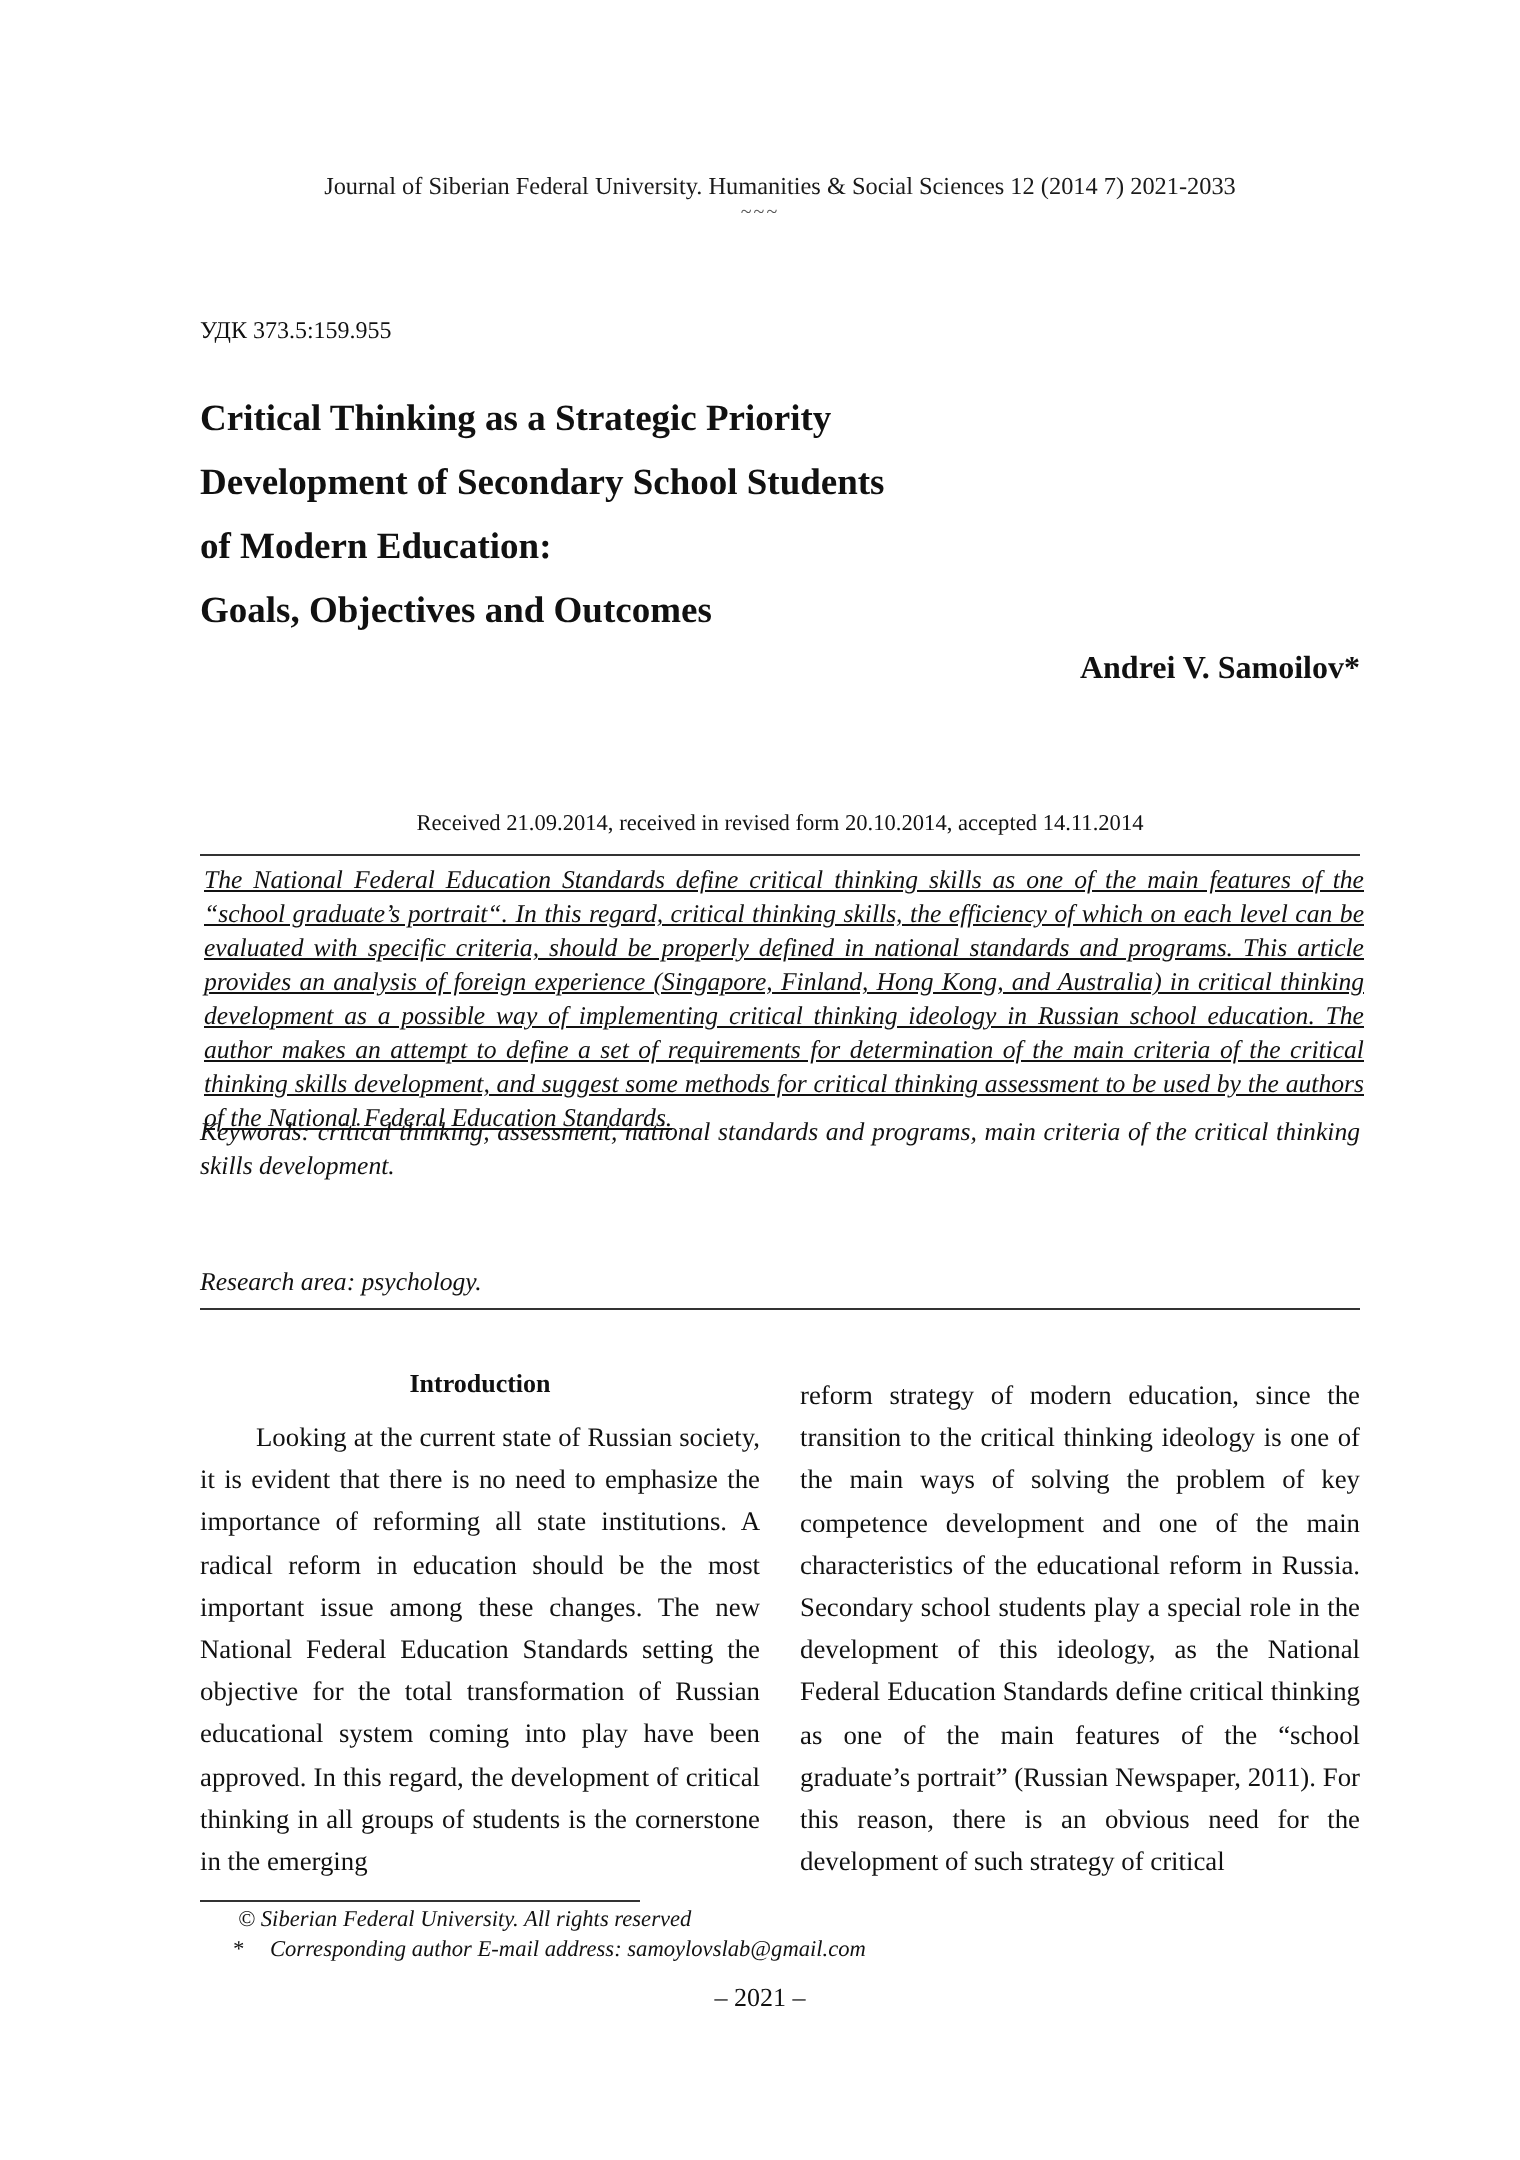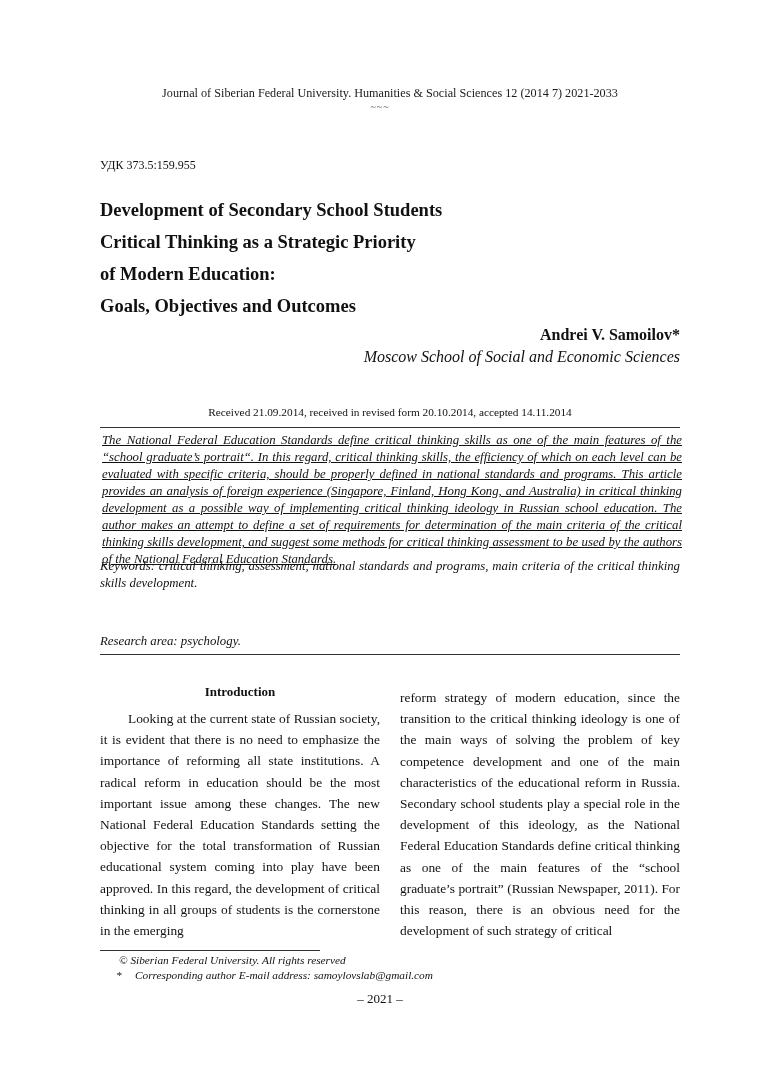--- a/index.html
+++ b/index.html
@@ -33,29 +33,28 @@
 </style>
 </head>
 <body>
 
 <div class="abs running-head">Journal of  Siberian Federal University.  Humanities &amp; Social Sciences 12 (2014 7) 2021-2033</div>
 <div class="abs tilde">~~~</div>
 
 <div class="abs udk">УДК 373.5:159.955</div>
 
 <div class="abs title">
+  <div>Critical Thinking as a Strategic Priority</div>
   <div>Development of Secondary School Students</div>
-  <div>Critical Thinking as a Strategic Priority</div>
   <div>of Modern Education:</div>
   <div>Goals, Objectives and Outcomes</div>
 </div>
 
 <div class="abs author">
   <div class="name">Andrei V. Samoilov*</div>
-  <div class="aff">Moscow School of Social and Economic Sciences</div>
 </div>
 
 <div class="abs received">Received 21.09.2014, received in revised form 20.10.2014, accepted 14.11.2014</div>
 <div class="abs rule" style="top:427px;"></div>
 
 <div class="abs abstract">The National Federal Education Standards define critical thinking skills as one of the main features of the “school graduate’s portrait“. In this regard, critical thinking skills, the efficiency of which on each level can be evaluated with specific criteria, should be properly defined in national standards and programs. This article provides an analysis of foreign experience (Singapore, Finland, Hong Kong, and Australia) in critical thinking development as a possible way of implementing critical thinking ideology in Russian school education. The author makes an attempt to define a set of requirements for determination of the main criteria of the critical thinking skills development, and suggest some methods for critical thinking assessment to be used by the authors of the National Federal Education Standards.</div>
 <div class="abs keywords">Keywords: critical thinking, assessment, national standards and programs, main criteria of the critical thinking skills development.</div>
 <div class="abs research">Research area: psychology.</div>
 <div class="abs rule" style="top:654px;"></div>
 

